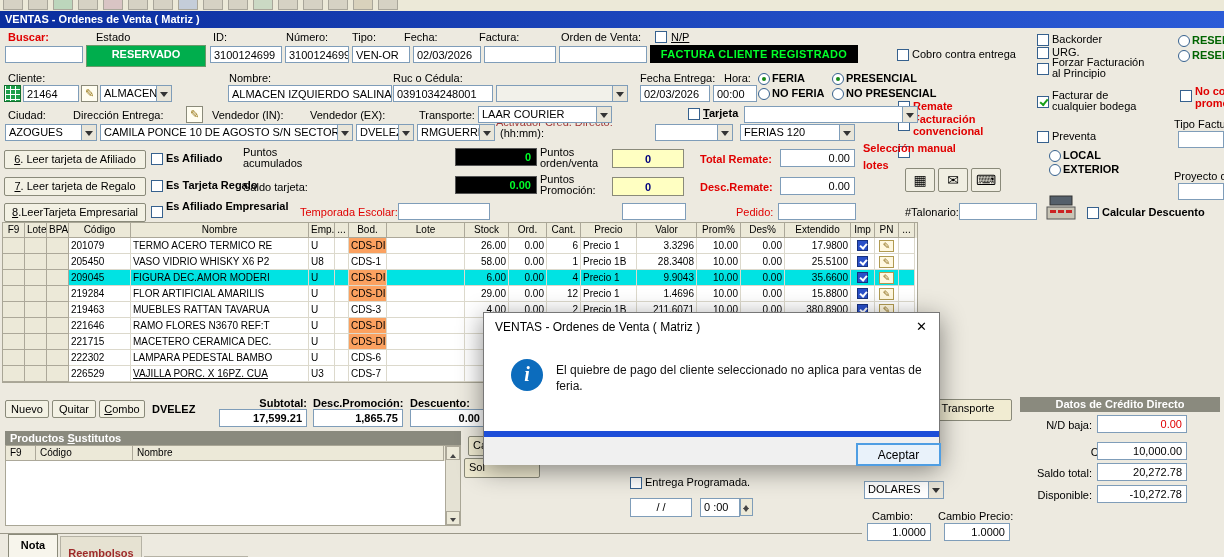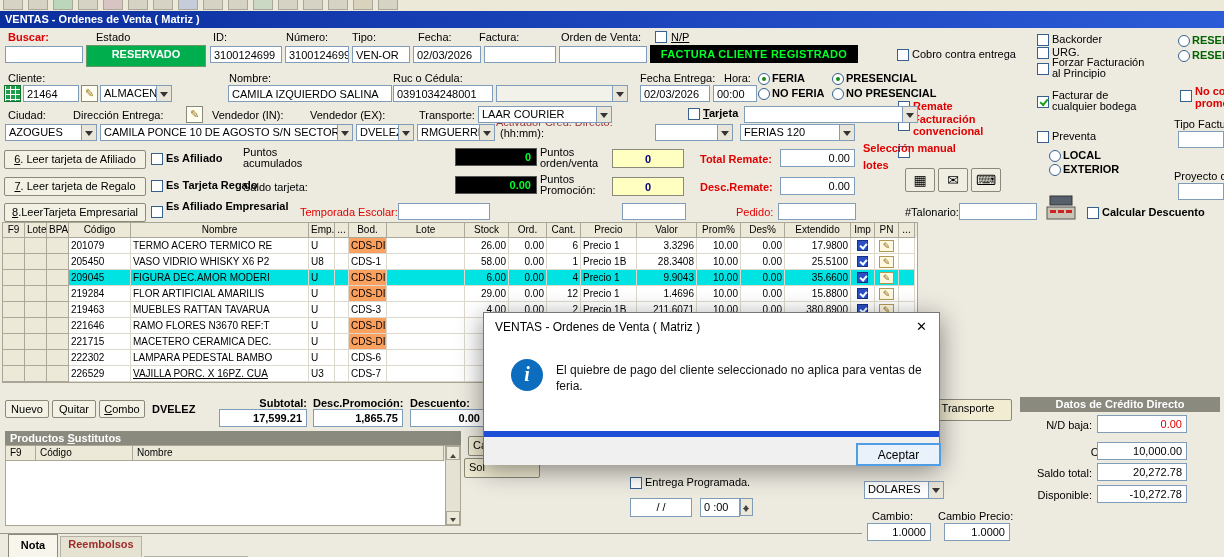--- a/index.html
+++ b/index.html
@@ -55,21 +55,21 @@
   .sust .shc{border-right:1px solid #ACA899;border-bottom:1px solid #ACA899;padding:1px 0 0 4px;font-size:10px;flex:none;overflow:hidden;}
   .sb{position:absolute;right:0;top:0;width:15px;height:79px;background:#E5E2D4;border-left:1px solid #ACA899;}
   .sb-btn{position:absolute;left:0;width:14px;height:14px;background:#ECE9D8;border:1px solid #ACA899;}
   .arr-up{position:absolute;left:3px;top:4px;width:0;height:0;border:3px solid transparent;border-bottom:4px solid #444;}
   .arr-dn{position:absolute;left:3px;top:6px;width:0;height:0;border:3px solid transparent;border-top:4px solid #444;}
   .spin{position:absolute;width:13px;height:18px;background:#ECE9D8;border:1px solid #7F9DB9;}
   .spin div{position:absolute;left:0;width:11px;height:8px;}
   
   .tab{position:absolute;text-align:center;font-weight:bold;overflow:hidden;white-space:nowrap;}
   .tab.active{background:#F7F5EC;border:1px solid #8A8A7A;border-bottom:none;color:#000;padding-top:4px;}
-  .tab.inactive{background:#E2DEC F0;border:1px solid #B5B2A5;border-bottom:none;color:#9E2A2A;padding-top:1px;background:#E6E2D2;}
+  .tab.inactive{background:#E2DEC F0;border:1px solid #B5B2A5;border-bottom:none;color:#9E2A2A;padding-top:10px;background:#E6E2D2;}
   
   .titlebar{position:absolute;left:0;top:11px;width:1224px;height:17px;background:linear-gradient(90deg,#0B2E9E,#2B5BD7);color:#fff;font-weight:bold;padding:2px 0 0 5px;}
   
   .dlg{position:absolute;left:483px;top:312px;width:457px;height:152px;background:#fff;border:1px solid #777;box-shadow:0 6px 24px rgba(0,0,0,0.45);z-index:50;}
   .dlg-title{position:absolute;left:0;top:0;width:100%;height:28px;background:#fff;font-size:12px;padding:7px 0 0 11px;}
   .dlg-x{position:absolute;right:12px;top:6px;font-size:13px;color:#000;cursor:default;}
   .dlg-info{position:absolute;left:27px;top:46px;width:32px;height:32px;border-radius:50%;background:#0C6CBD;color:#fff;text-align:center;font-family:"Liberation Serif",serif;font-style:italic;font-weight:bold;font-size:20px;line-height:30px;}
   .dlg-msg{position:absolute;left:72px;top:49px;width:368px;font-size:12px;line-height:16px;color:#111;}
   .dlg-foot{position:absolute;left:0;top:118px;width:100%;height:34px;background:#F0F0F0;border-top:6px solid #1d4ed8;}
   .dlg-btn{position:absolute;left:372px;top:6px;width:85px;height:23px;background:#E9F2FA;border:2px solid #4F9EE3;text-align:center;padding-top:3px;font-size:12px;}
@@ -100,21 +100,21 @@
 
   <div class="titlebar">
     <span>VENTAS - Ordenes de Venta ( Matriz )</span>
   </div>
 
   <span class="lbl b red" style="left:8px;top:31px">Buscar:</span>
   <span class="lbl" style="left:96px;top:31px">Estado</span>
   <span class="lbl" style="left:213px;top:31px">ID:</span>
   <span class="lbl" style="left:286px;top:31px">Número:</span>
   <span class="lbl" style="left:352px;top:31px">Tipo:</span>
-  <span class="lbl" style="left:418px;top:31px">Fecha:</span>
+  <span class="lbl" style="left:404px;top:31px">Fecha:</span>
   <span class="lbl" style="left:479px;top:31px">Factura:</span>
   <span class="lbl" style="left:561px;top:31px">Orden de Venta:</span>
   <span class="cb" style="left:655px;top:31px"></span>
   <span class="lbl u" style="left:671px;top:31px">N/P</span>
 
   <div class="in" style="left:5px;top:46px;width:78px"></div>
   <div class="estado" style="left:86px;top:45px;width:120px;height:22px">RESERVADO</div>
   <div class="in" style="left:210px;top:46px;width:72px">3100124699</div>
   <div class="in" style="left:285px;top:46px;width:64px">3100124699</div>
   <div class="in" style="left:352px;top:46px;width:58px">VEN-OR</div>
@@ -159,21 +159,21 @@
 
   <div class="gicon" style="left:4px;top:85px"></div>
   <div class="in" style="left:23px;top:85px;width:56px">21464</div>
   <div class="pbtn" style="left:81px;top:85px">✎</div>
   <div class="combo" style="left:100px;top:85px;width:72px">
     <span class="ct">ALMACEN</span>
     <span class="cbtn">
         <span class="tri"></span>
       </span>
   </div>
-  <div class="in" style="left:228px;top:85px;width:164px">CAMILA IZQUIERDO SALINA</div>
+  <div class="in" style="left:228px;top:85px;width:164px">ALMACEN IZQUIERDO SALINA</div>
   <div class="in" style="left:393px;top:85px;width:100px">0391034248001</div>
   <div class="combo" style="left:496px;top:85px;width:132px">
     <span class="ct disabled"></span>
     <span class="cbtn">
         <span class="tri"></span>
       </span>
   </div>
   <div class="in" style="left:640px;top:85px;width:70px">02/03/2026</div>
   <div class="in" style="left:713px;top:85px;width:44px">00:00</div>
   <span class="radio" style="left:758px;top:88px"></span>

